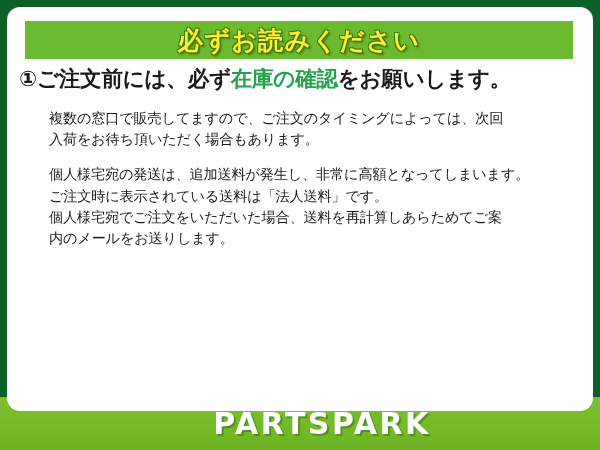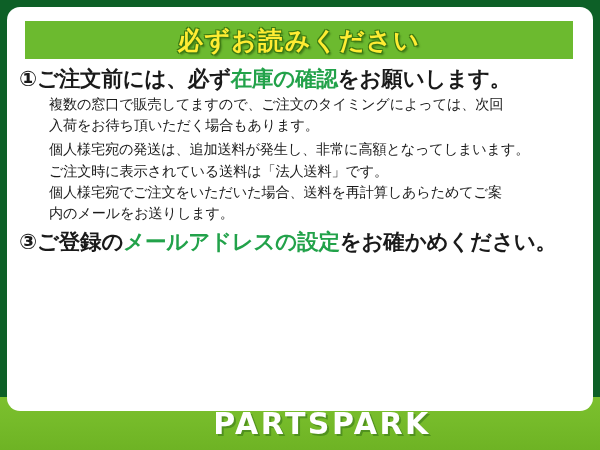--- a/index.html
+++ b/index.html
@@ -110,21 +110,21 @@
     font-weight: bold;
   }
 
   .body-text {
     display: block;
     color: #1a1a1a;
     font-size: 14.2px;
     line-height: 1.5;
     letter-spacing: -0.2px;
     margin-left: 30px;
-    margin-top: 0;
+    margin-top: 14px;
     white-space: pre-line;
   }
 
   .item-2 .headline { line-height: 1.3; }
   .item-2 .headline .cont { margin-left: 22px; display: inline-block; }
 </style>
 </head>
 <body>
 
 <div id="notice-banner">
@@ -148,18 +148,17 @@
       </div>
 
       <div class="item item-2">
         <div class="body-text">個人様宅宛の発送は、追加送料が発生し、非常に高額となってしまいます。
 ご注文時に表示されている送料は「法人送料」です。
 個人様宅宛でご注文をいただいた場合、送料を再計算しあらためてご案
 内のメールをお送りします。</div>
       </div>
 
       <div class="item item-3">
-        <div class="headline"><span class="num">③</span><span>ご登録の</span><span class="hl">メールアドレスの設定</span><span>をお確かめください。</span></div>
       </div>
 
     </div>
   </div>
 </div>
 
 </body></html>

